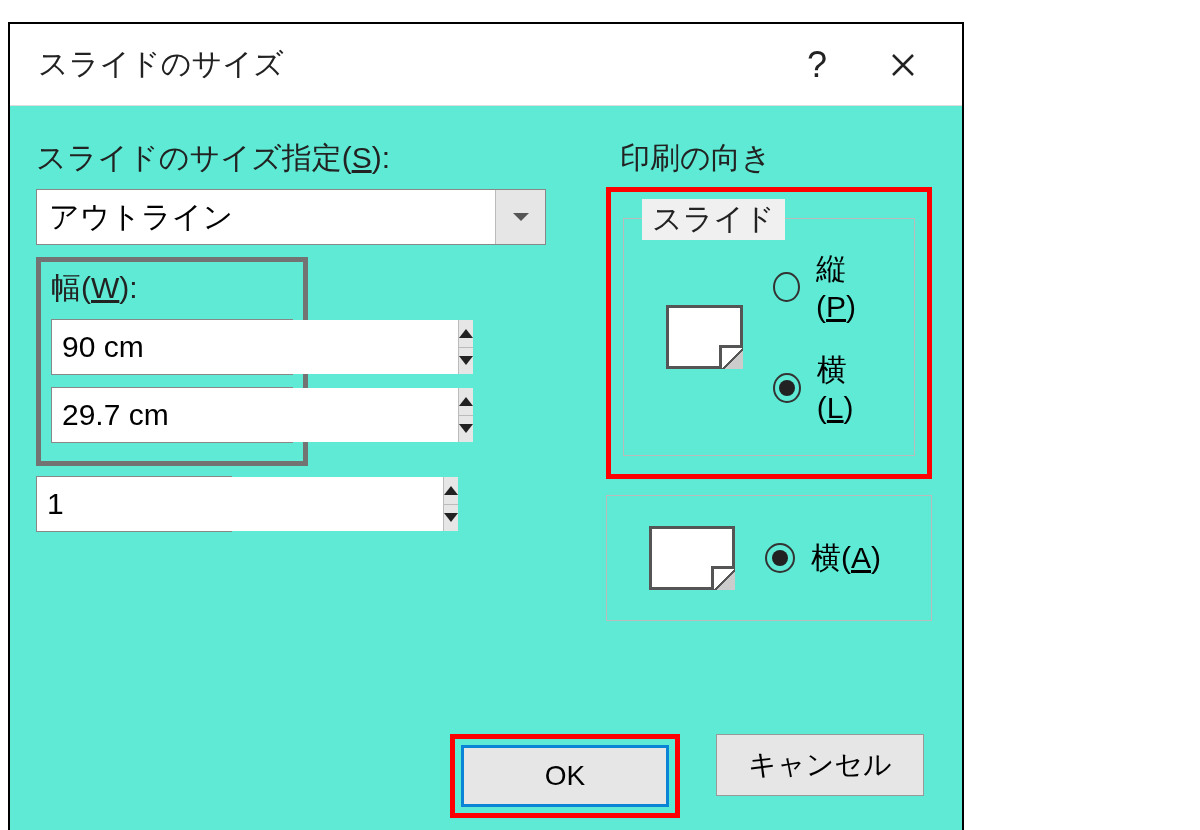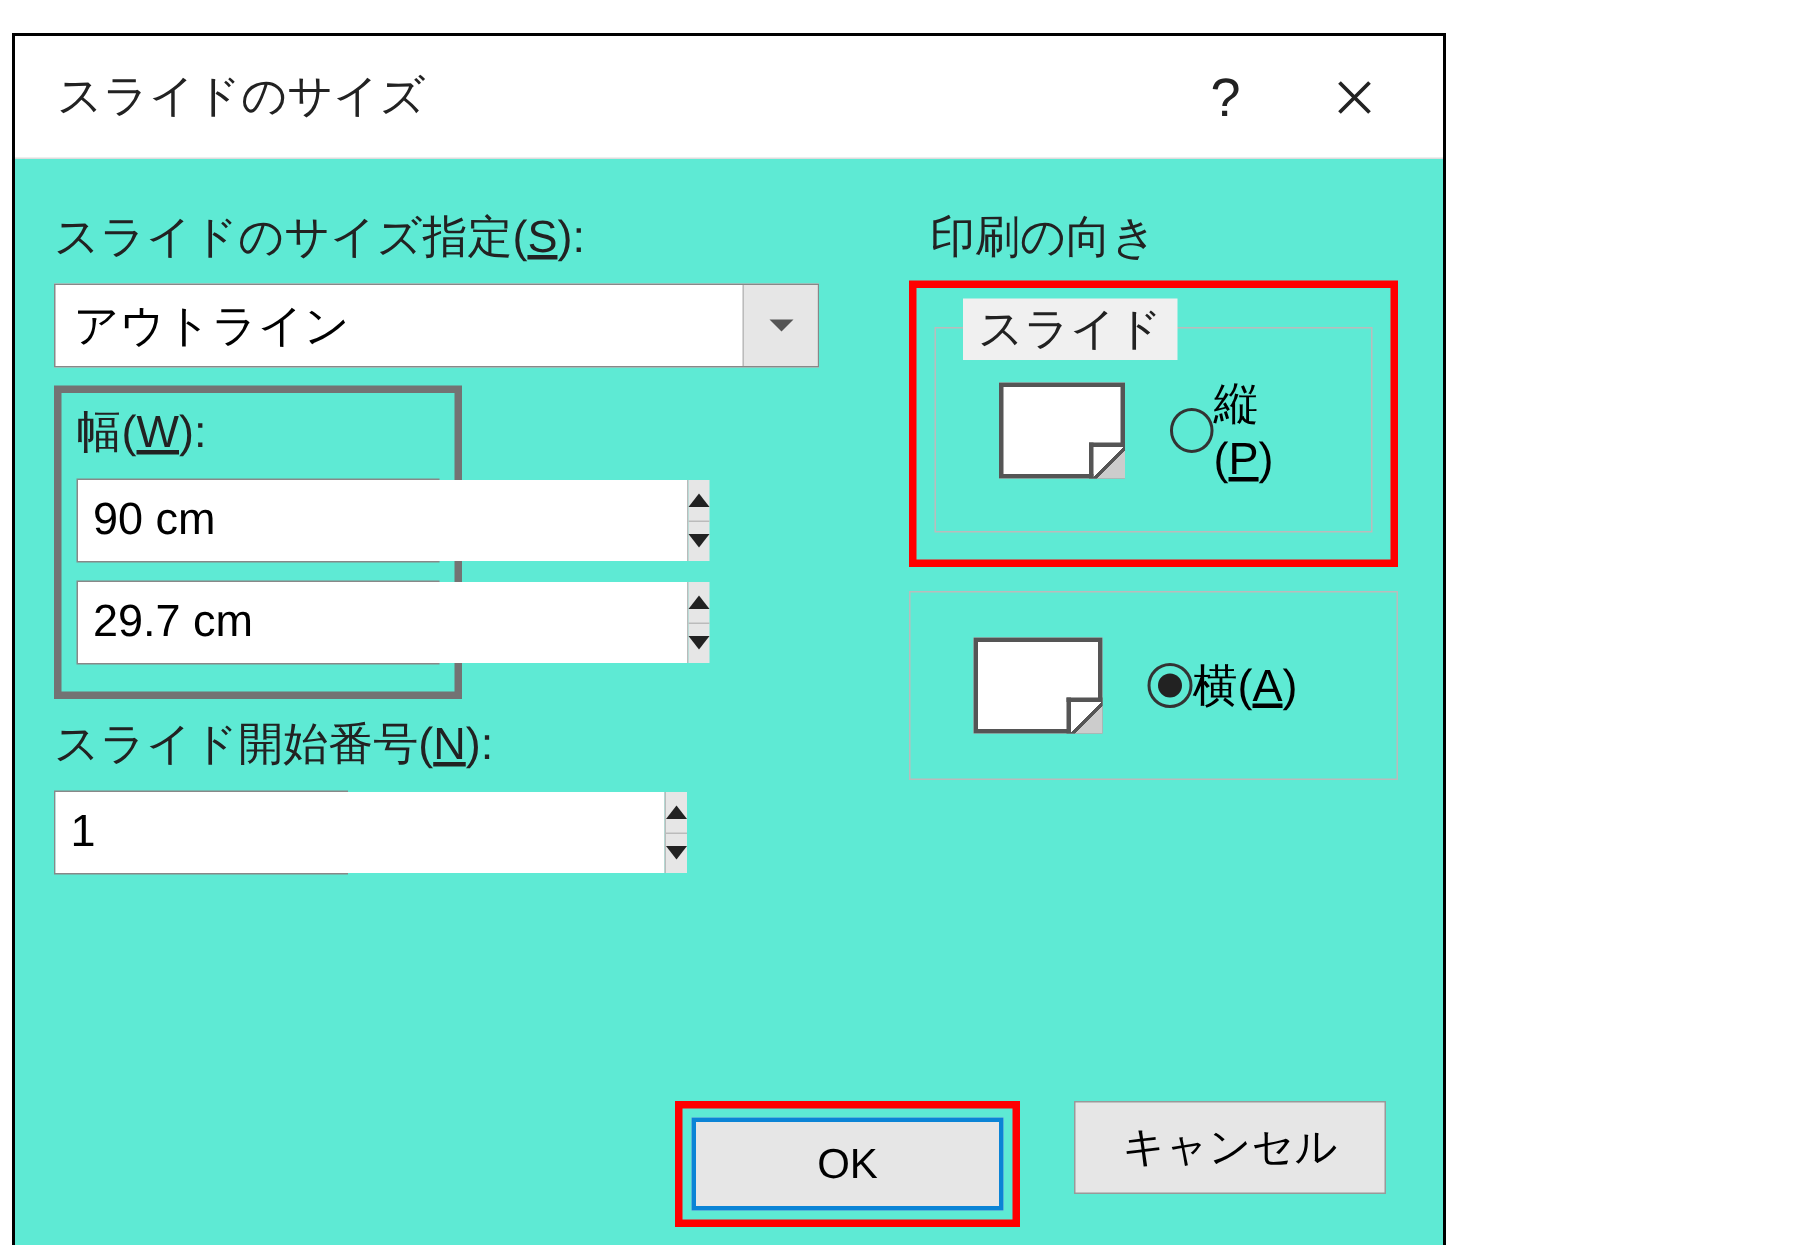--- a/index.html
+++ b/index.html
@@ -113,21 +113,21 @@
       position: relative;
     }
     .dog-ear {
       position: absolute; bottom: -3px; right: -3px;
       width: 24px; height: 24px;
       background: linear-gradient(135deg, #fff 0 48%, #555 48% 56%, #ccc 56% 100%);
       border-top: 3px solid #555;
       border-left: 3px solid #555;
     }
     .radio-stack { display: flex; flex-direction: column; gap: 26px; }
-    .radio-item { display: flex; align-items: center; }
+    .radio-item { display: flex; align-items: center; gap: 16px; }
     .radio-circle {
       width: 30px; height: 30px; border: 2px solid #333; border-radius: 50%;
       display: flex; align-items: center; justify-content: center;
     }
     .radio-dot { width: 16px; height: 16px; background: #222; border-radius: 50%; }
     .radio-label { font-size: 30px; }
 
     .button-row { display: flex; gap: 36px; justify-content: flex-end; padding-right: 8px; padding-top: 6px; }
     .btn {
       min-width: 208px; height: 62px;
@@ -194,23 +194,20 @@
                     <div class="tri-up"></div>
                   </div>
                 <div class="spin-btn">
                     <div class="tri-down"></div>
                   </div>
               </div>
             </div>
           </div>
         </div>
 
-        <div class="field-label" style="margin-top:8px;">
-          <span>スライド開始番号(</span><span class="underline">N</span><span>):</span>
-        </div>
         <div class="spinner-row">
           <div class="spinner w-sm">
             <input class="spinner-input" value="1" style="">
             <div class="spin-btns">
               <div class="spin-btn">
                   <div class="tri-up"></div>
                 </div>
               <div class="spin-btn">
                   <div class="tri-down"></div>
                 </div>
@@ -227,20 +224,26 @@
           <div class="group-box" style="border:1px solid #bbb;">
             <div class="group-title">スライド</div>
             <div class="orient-row">
               <div class="page-icon">
                   <div class="dog-ear"></div>
                 </div>
               <div class="radio-stack">
                 <div class="radio-item">
                   <div class="radio-circle"></div>
                   <div class="radio-label"><span>縦(</span><span class="underline">P</span><span>)</span></div>
+                </div>
+                <div class="radio-item">
+                  <div class="radio-circle">
+                      <div class="radio-dot"></div>
+                    </div>
+                  <div class="radio-label"><span>横(</span><span class="underline">L</span><span>)</span></div>
                 </div>
               </div>
             </div>
           </div>
         </div>
 
         <div class="group-box">
           <div class="orient-row">
             <div class="page-icon">
                 <div class="dog-ear"></div>

